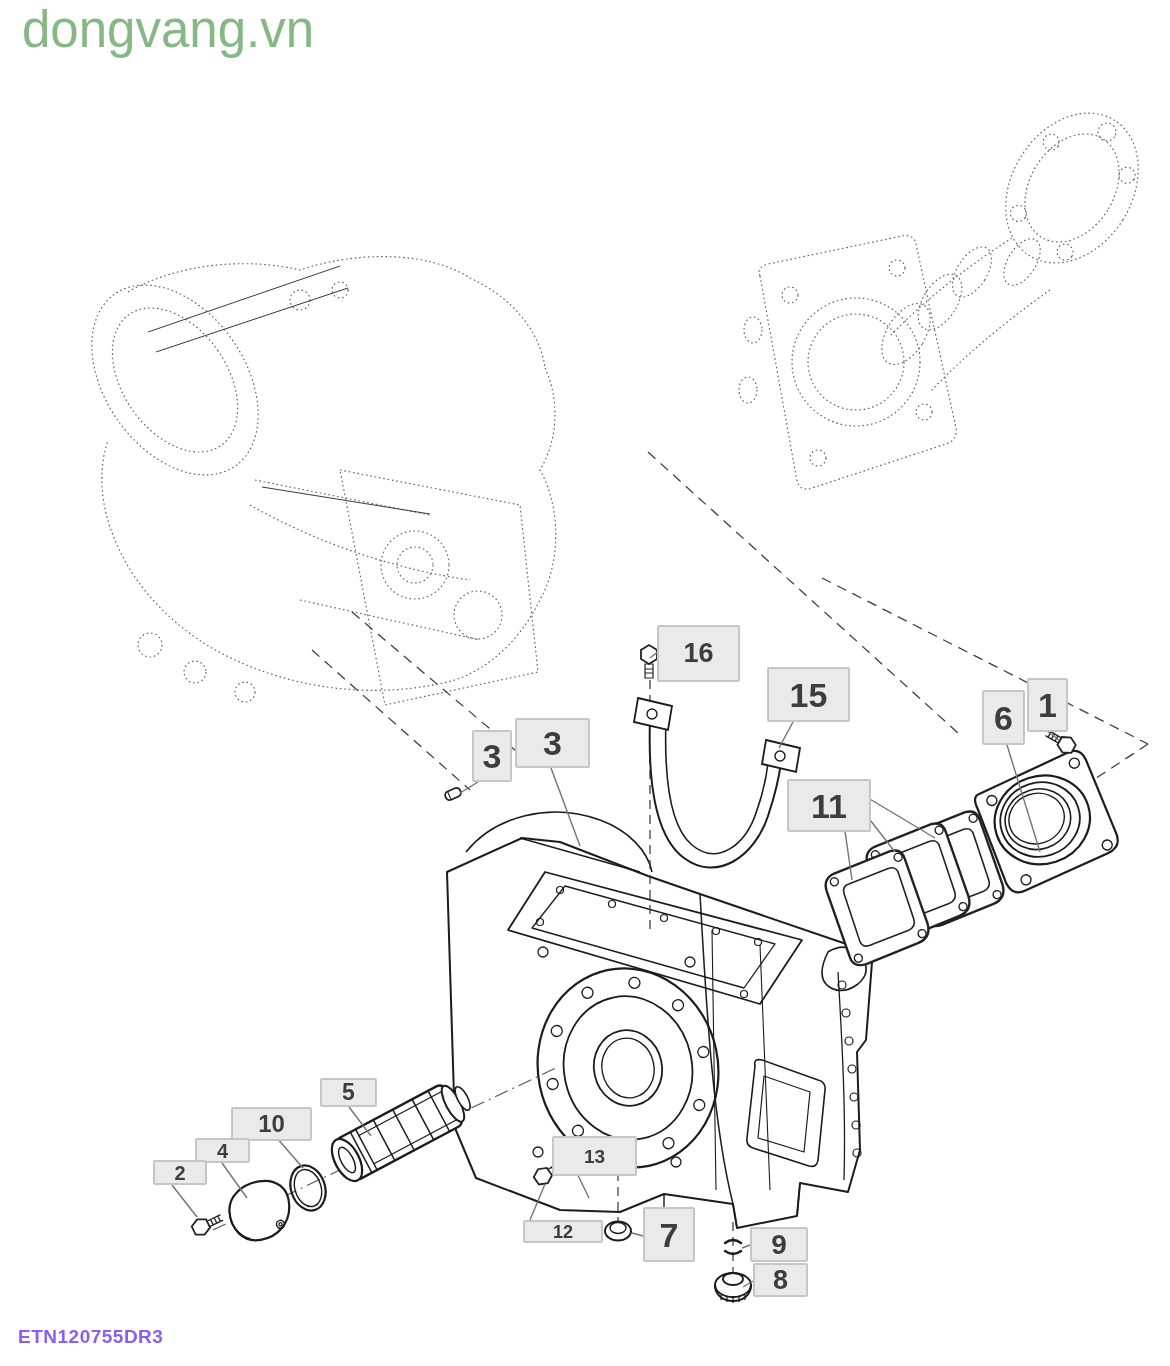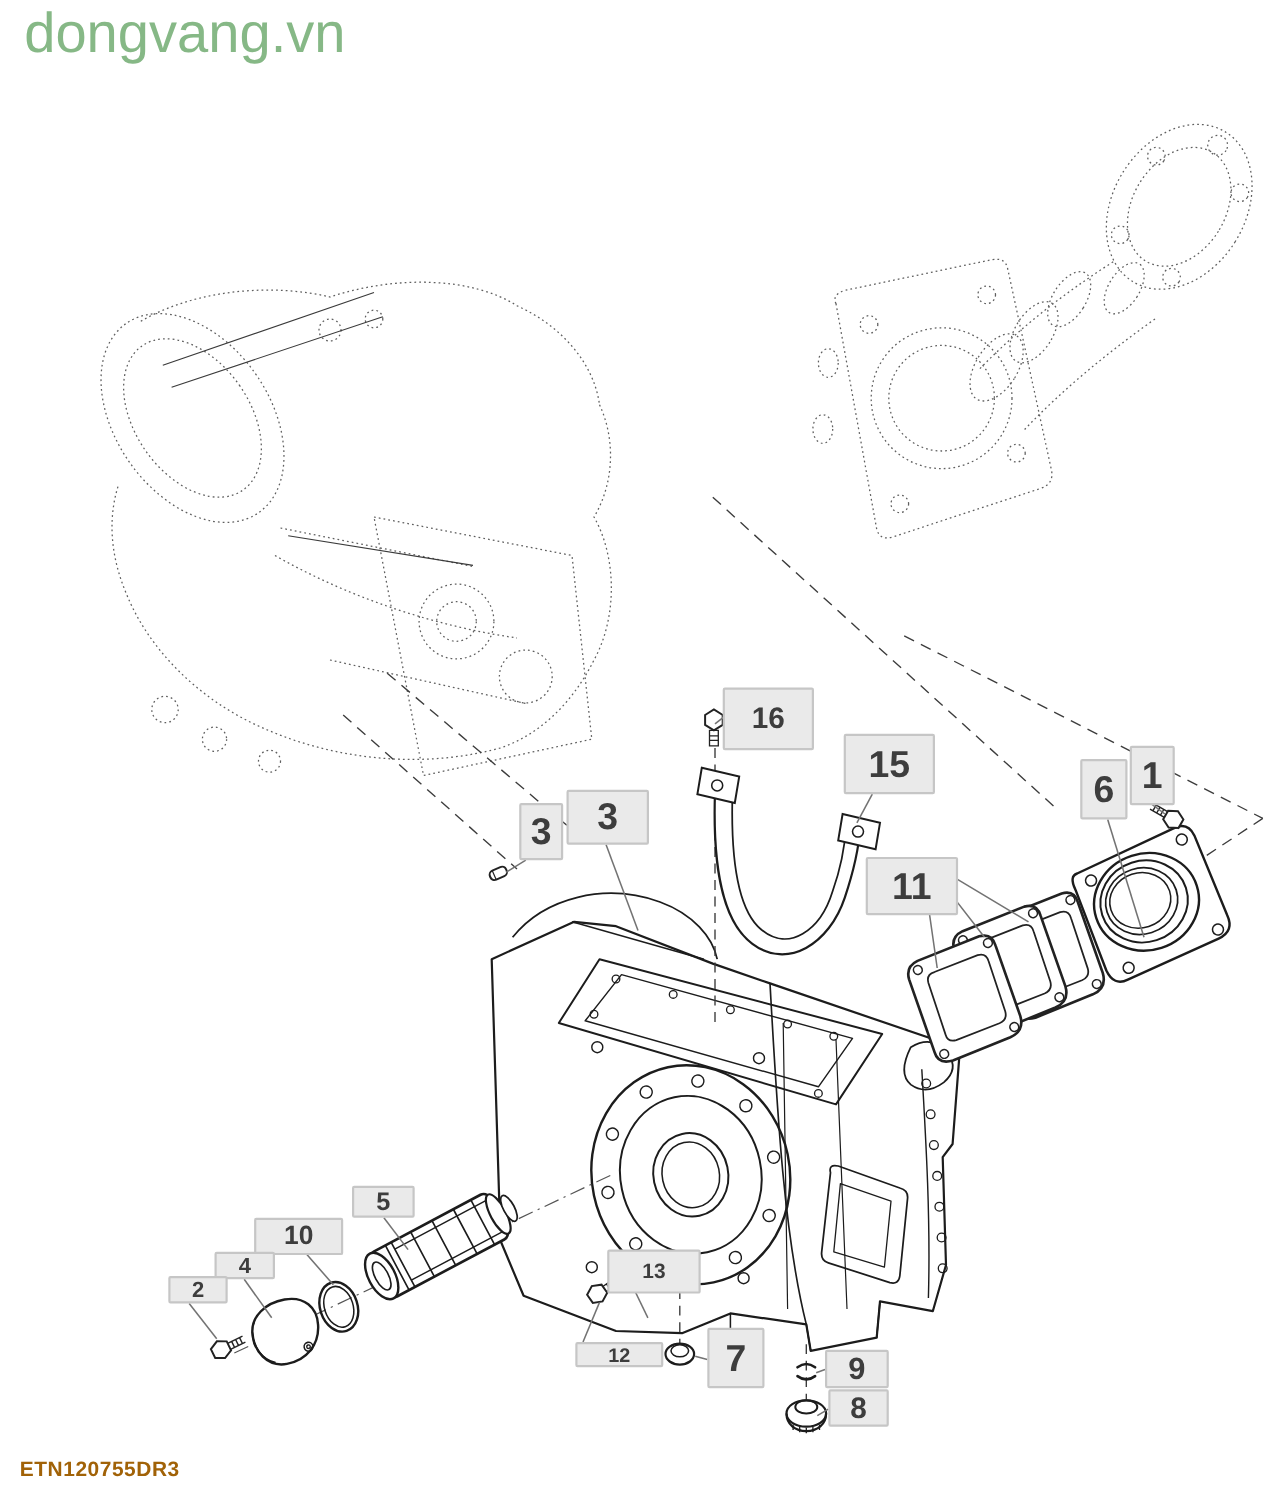--- a/index.html
+++ b/index.html
@@ -1,21 +1,21 @@
 <!DOCTYPE html>
 <html style="--wm-color: #86b886; --co-bg: #eaeaea; --co-border: #c6c6c6; --co-text: #3d3d3d;"><head>
 <meta charset="utf-8">
 <style>
   html,body{margin:0;padding:0;background:#fff;}
   .canvas{position:relative;width:1170px;height:1366px;background:#fff;overflow:hidden;
           font-family:"Liberation Sans",sans-serif;}
   .watermark{position:absolute;left:22px;top:0px;font-size:51px;font-weight:400;
              letter-spacing:0px;color:var(--wm-color,#86b886);}
   .drawing-code{position:absolute;left:18px;top:1326px;font-size:19px;font-weight:bold;
-                color:#a16207;letter-spacing:.5px;}
+                color:#8b5cf6;letter-spacing:.5px;}
   svg.art{position:absolute;left:0;top:0;}
   .callout{position:absolute;display:flex;align-items:center;justify-content:center;
            box-sizing:border-box;background:var(--co-bg,#eaeaea);
            border:2px solid var(--co-border,#c6c6c6);border-radius:2px;
            color:var(--co-text,#3d3d3d);font-weight:bold;line-height:1;}
 </style>
 </head>
 <body>
 
 <div class="canvas">

